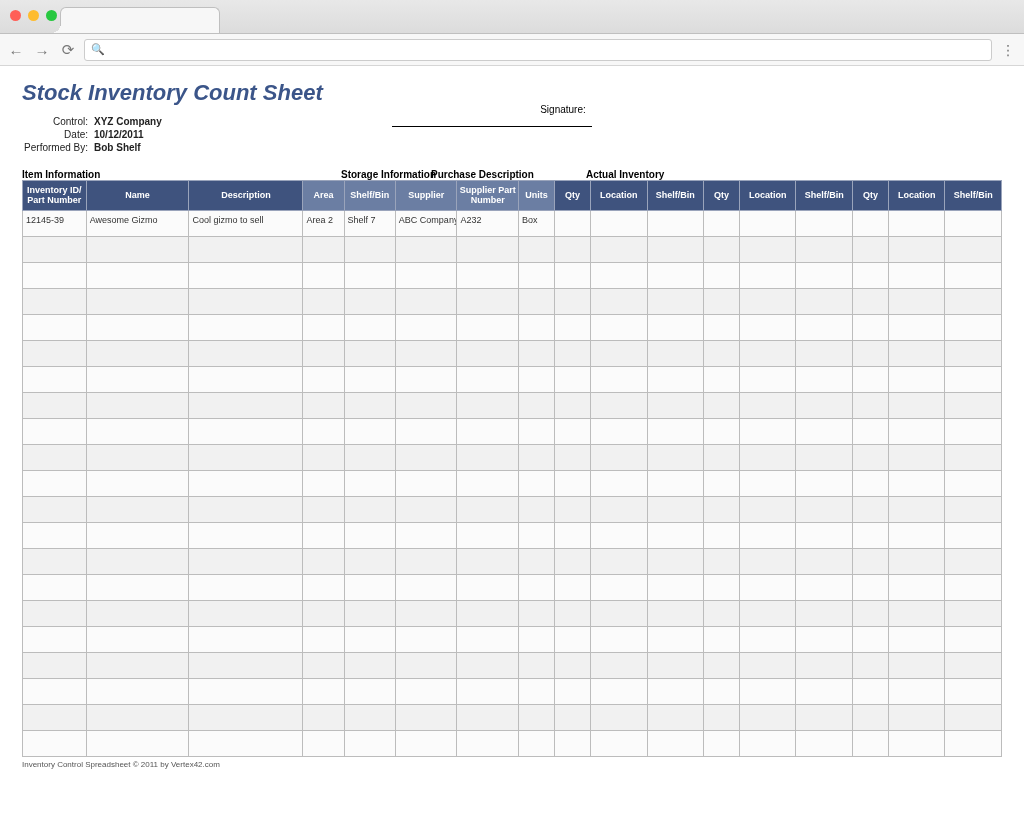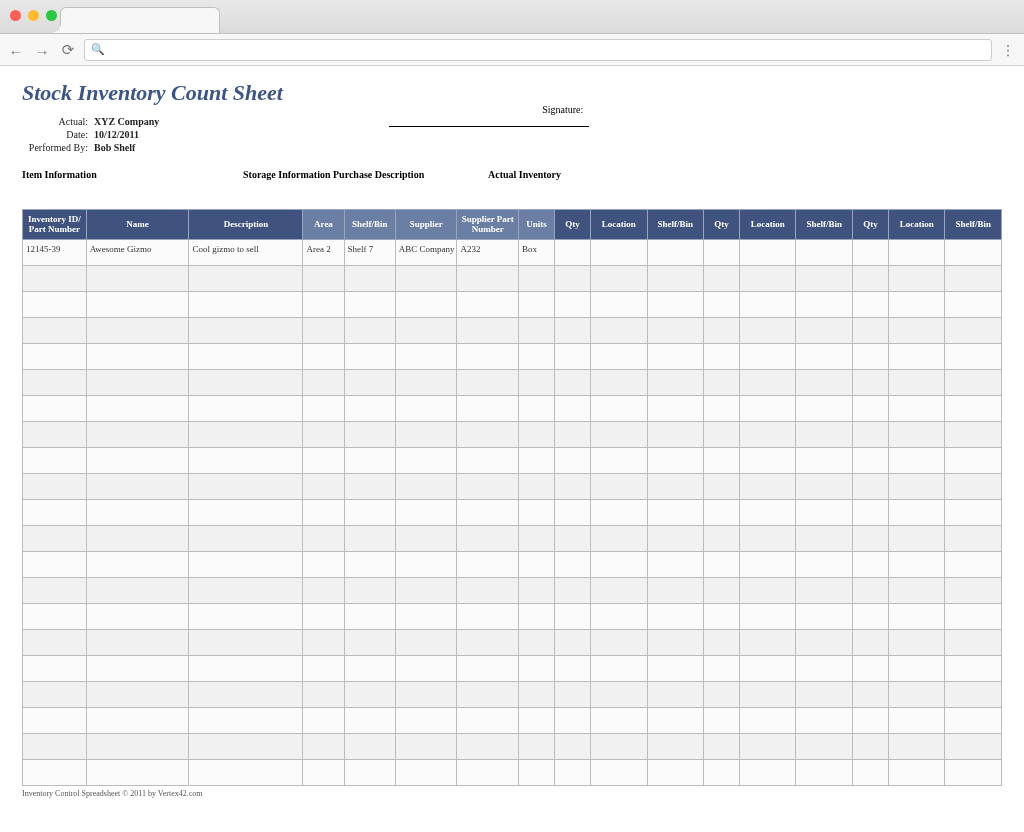--- a/index.html
+++ b/index.html
@@ -10,33 +10,33 @@
   .win-dots { position: absolute; left: 10px; top: 10px; display: flex; gap: 7px; }
   .dot { width: 11px; height: 11px; border-radius: 50%; }
   .dot.red { background:#ff5f57; } .dot.yellow{background:#febc2e;} .dot.green{background:#28c840;}
   .tab { position: absolute; left: 60px; bottom: 0; width: 160px; height: 26px; background: #f7f7f7; border: 1px solid #bfbfbf; border-bottom: none; border-top-left-radius: 6px; border-top-right-radius: 6px; }
   .tab:before { content:""; position:absolute; left:-10px; bottom:0; width:10px; height:10px; background:radial-gradient(circle at 0 0,transparent 10px,#f7f7f7 10px);}
   .toolbar { height: 32px; background: #f7f7f7; border-bottom: 1px solid #d6d6d6; display:flex; align-items:center; padding:0 6px; gap:6px;}
   .nav-btn { width:20px; height:20px; display:flex; align-items:center; justify-content:center; color:#777; font-size:15px; cursor:pointer;}
   .addr { flex:1; height:22px; border:1px solid #ccc; border-radius:3px; background:#fff; display:flex; align-items:center; padding:0 6px; color:#888; font-size:12px;}
   .menu-dots { width:20px; text-align:center; color:#777; font-size:14px; cursor:pointer;}
   
-  .doc { padding: 14px 22px 6px 22px; font-family: Liberation Serif, serif; }
+  .doc { padding: 14px 22px 6px 22px; }
   .title { color:#3b5589; font-weight:bold; font-size:22px; font-style:italic; margin-bottom:10px; }
   .meta { font-size:10px; color:#222; }
   .meta-row { display:flex; margin-bottom:2px;}
   .meta-lab { width:72px; text-align:right; padding-right:6px;}
   .meta-val { font-weight:bold; }
   .sig-row { display:flex; align-items:flex-end; margin-top:-12px; margin-left:230px;flex-direction:column;}
   .sig-lab { font-size:10px; padding-right:6px;}
   .sig-line { width:200px; border-bottom:1px solid #000; height:12px; margin-bottom:2px;}
   .sections { display:flex; margin-top:14px; font-size:10px; font-weight:bold;}
   .sec { white-space:nowrap; }
   
-  table { border-collapse:collapse; width:100%; table-layout:fixed;margin-top:29px; }
+  table { border-collapse:collapse; width:100%; table-layout:fixed; }
   th { background:#3f537e; color:#fff; font-size:9px; font-weight:bold; padding:4px 2px; border:1px solid #9aa4bb; text-align:center; vertical-align:middle; line-height:1.15;}
   th.lighter { background:#6b7ea3; }
   td { border:1px solid #bcbcbc; font-size:9px; padding:4px 3px; height:26px; vertical-align:top; color:#333; overflow:hidden; white-space:nowrap; }
   tr:nth-child(odd) td { background:#fbfbfb;}
   tr:nth-child(even) td { background:#f1f1f1;}
   .footnote { font-size:8px; color:#555; margin-top:3px;}
 </style>
 </head>
 <body>
 
@@ -59,40 +59,40 @@
     <div class="menu-dots">⋮</div>
   </div>
 </div>
 
 <div class="doc">
   <div class="title">Stock Inventory Count Sheet</div>
 
   <div style="display:flex;">
     <div class="meta">
       <div class="meta-row">
-        <div class="meta-lab">Actual:</div>
+        <div class="meta-lab">Control:</div>
         <div class="meta-val">XYZ Company</div>
       </div>
       <div class="meta-row">
         <div class="meta-lab">Date:</div>
         <div class="meta-val">10/12/2011</div>
       </div>
       <div class="meta-row">
         <div class="meta-lab">Performed By:</div>
         <div class="meta-val">Bob Shelf</div>
       </div>
     </div>
     <div class="sig-row">
       <div class="sig-lab">Signature:</div>
       <div class="sig-line"></div>
     </div>
   </div>
 
   <div class="sections">
-    <div class="sec" style="width:221px">Item Information</div>
+    <div class="sec" style="width:319px">Item Information</div>
     <div class="sec" style="width:90px">Storage Information</div>
     <div class="sec" style="width:155px">Purchase Description</div>
     <div class="sec">Actual Inventory</div>
   </div>
 
   <table>
     <colgroup>
       <col style="width:62px">
         <col style="width:100px">
         <col style="width:111px">

